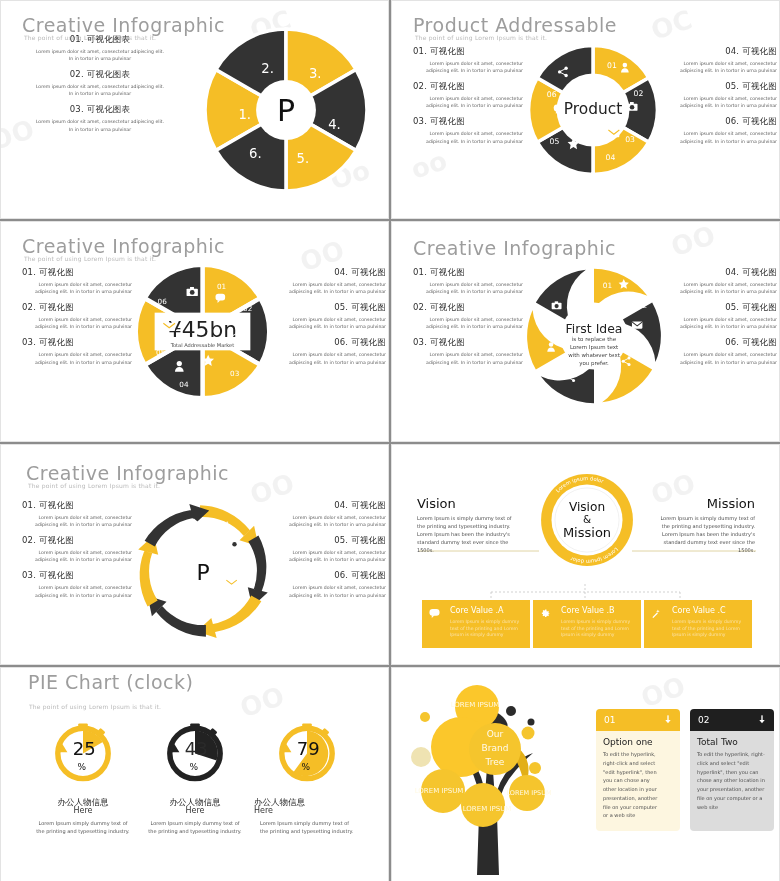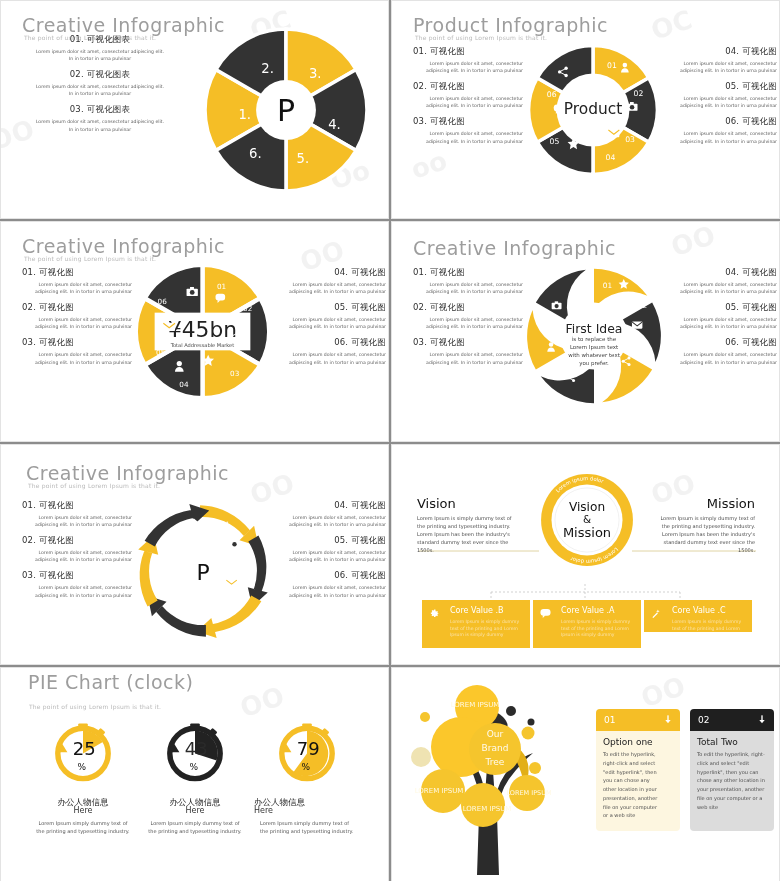--- a/index.html
+++ b/index.html
@@ -137,21 +137,21 @@
       <text x="112" y="160" font-size="15" fill="#fff">5.</text>
       <text x="58" y="154" font-size="15" fill="#fff">6.</text>
     </svg>
   </div>
 
   <div class="slide">
     <div class="wm">
       <span style="left:260px;top:10px;">OC</span>
         <span style="left:20px;top:150px;">oo</span>
     </div>
-    <div class="title" style="left:22px;top:14px;">Product Infographic</div>
+    <div class="title" style="left:22px;top:14px;">Product Addressable</div>
     <div class="subtitle" style="left:24px;top:34px;">The point of using Lorem Ipsum is that it.</div>
 
     <div class="col-left" style="left:22px;top:46px;width:110px;">
       <div class="blk">
         <div class="num-head" style="text-align:left">
           <span>01.</span>
           <span>可视化图</span>
         </div>
         <div class="num-body">Lorem ipsum dolor sit amet, consectetur adipiscing elit. In in tortor in urna pulvinar</div>
       </div>
@@ -626,34 +626,34 @@
         <textPath href="#ringPathTop" startOffset="62%">Lorem ipsum dolor</textPath>
       </text>
       <text x="60" y="50" text-anchor="middle" font-size="14" fill="#111" font-family="DejaVu Sans, sans-serif">Vision</text>
       <text x="60" y="64" text-anchor="middle" font-size="12" fill="#111" font-family="DejaVu Sans, sans-serif">&amp;</text>
       <text x="60" y="80" text-anchor="middle" font-size="15" fill="#111" font-family="DejaVu Sans, sans-serif">Mission</text>
     </svg>
 
     <div style="position:absolute;left:31px;top:156px;display:flex;gap:3px;">
       <div style="width:108px;height:48px;background:#F5BE26;padding:6px 6px 0 6px;position:relative;overflow:hidden;">
         <svg width="11" height="11" viewBox="0 0 24 24" fill="#fff" style="position:absolute;left:7px;top:8px;">
-          <path d="M12 8a4 4 0 1 0 0 8 4 4 0 0 0 0-8zm9 4l-2-.4-.6-1.5 1.1-1.7-1.9-1.9-1.7 1.1-1.5-.6L14 3h-2.7l-.4 2-1.5.6L7.7 4.5 5.8 6.4l1.1 1.7-.6 1.5L4 10v2.7l2 .4.6 1.5-1.1 1.7 1.9 1.9 1.7-1.1 1.5.6.4 2H14l.4-2 1.5-.6 1.7 1.1 1.9-1.9-1.1-1.7.6-1.5 2-.4z"></path>
-        </svg>
-        <div style="margin-left:22px;font-size:8px;color:#fff;line-height:1.35;">Core Value .B</div>
-        <div style="margin-left:22px;font-size:4.5px;color:#fbe2a4;line-height:1.5;margin-top:2px;">Lorem Ipsum is simply dummy text of the printing and Lorem Ipsum is simply dummy</div>
-      </div>
-      <div style="width:108px;height:48px;background:#F5BE26;padding:6px 6px 0 6px;position:relative;overflow:hidden;">
-        <svg width="11" height="11" viewBox="0 0 24 24" fill="#fff" style="position:absolute;left:7px;top:8px;">
           <rect x="1" y="2" width="22" height="15" rx="7"></rect>
             <path d="M6 16l0 6 6-6z"></path>
         </svg>
         <div style="margin-left:22px;font-size:8px;color:#fff;line-height:1.35;">Core Value .A</div>
         <div style="margin-left:22px;font-size:4.5px;color:#fbe2a4;line-height:1.5;margin-top:2px;">Lorem Ipsum is simply dummy text of the printing and Lorem Ipsum is simply dummy</div>
       </div>
-      <div style="width:108px;height:32px;background:#F5BE26;padding:6px 6px 0 6px;position:relative;overflow:hidden;">
+      <div style="width:108px;height:48px;background:#F5BE26;padding:6px 6px 0 6px;position:relative;overflow:hidden;">
+        <svg width="11" height="11" viewBox="0 0 24 24" fill="#fff" style="position:absolute;left:7px;top:8px;">
+          <path d="M12 8a4 4 0 1 0 0 8 4 4 0 0 0 0-8zm9 4l-2-.4-.6-1.5 1.1-1.7-1.9-1.9-1.7 1.1-1.5-.6L14 3h-2.7l-.4 2-1.5.6L7.7 4.5 5.8 6.4l1.1 1.7-.6 1.5L4 10v2.7l2 .4.6 1.5-1.1 1.7 1.9 1.9 1.7-1.1 1.5.6.4 2H14l.4-2 1.5-.6 1.7 1.1 1.9-1.9-1.1-1.7.6-1.5 2-.4z"></path>
+        </svg>
+        <div style="margin-left:22px;font-size:8px;color:#fff;line-height:1.35;">Core Value .B</div>
+        <div style="margin-left:22px;font-size:4.5px;color:#fbe2a4;line-height:1.5;margin-top:2px;">Lorem Ipsum is simply dummy text of the printing and Lorem Ipsum is simply dummy</div>
+      </div>
+      <div style="width:108px;height:48px;background:#F5BE26;padding:6px 6px 0 6px;position:relative;overflow:hidden;">
         <svg width="11" height="11" viewBox="0 0 24 24" fill="#fff" style="position:absolute;left:7px;top:8px;">
           <path d="M3 20l10-10 2 2-10 10z"></path>
             <path d="M15 3l1 3 3 1-3 1-1 3-1-3-3-1 3-1z"></path>
         </svg>
         <div style="margin-left:22px;font-size:8px;color:#fff;line-height:1.35;white-space:nowrap;">Core Value .C</div>
         <div style="margin-left:22px;font-size:4.5px;color:#fbe2a4;line-height:1.5;margin-top:2px;">Lorem Ipsum is simply dummy text of the printing and Lorem Ipsum is simply dummy</div>
       </div>
     </div>
   </div>
 

